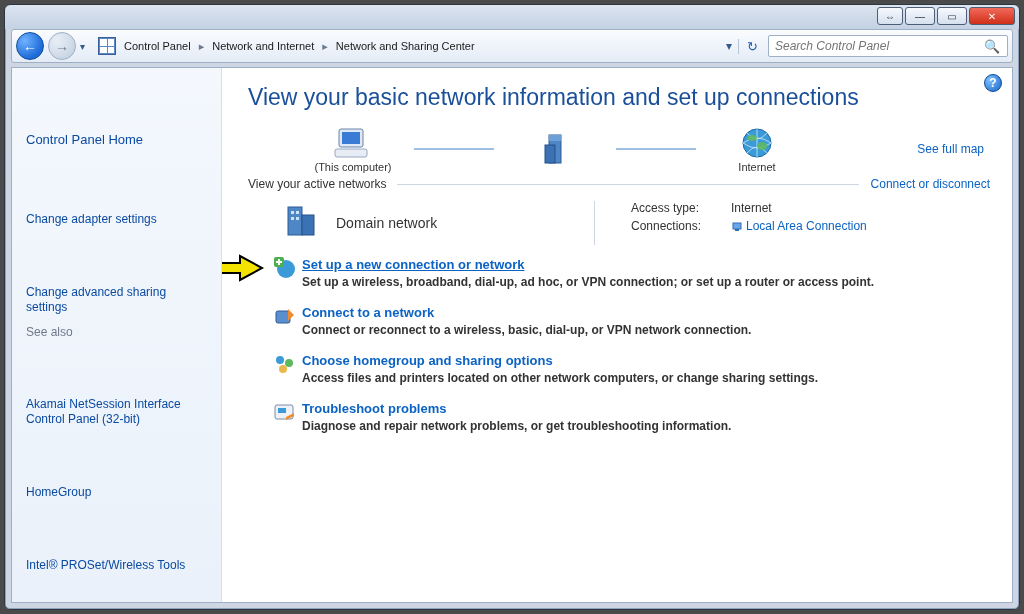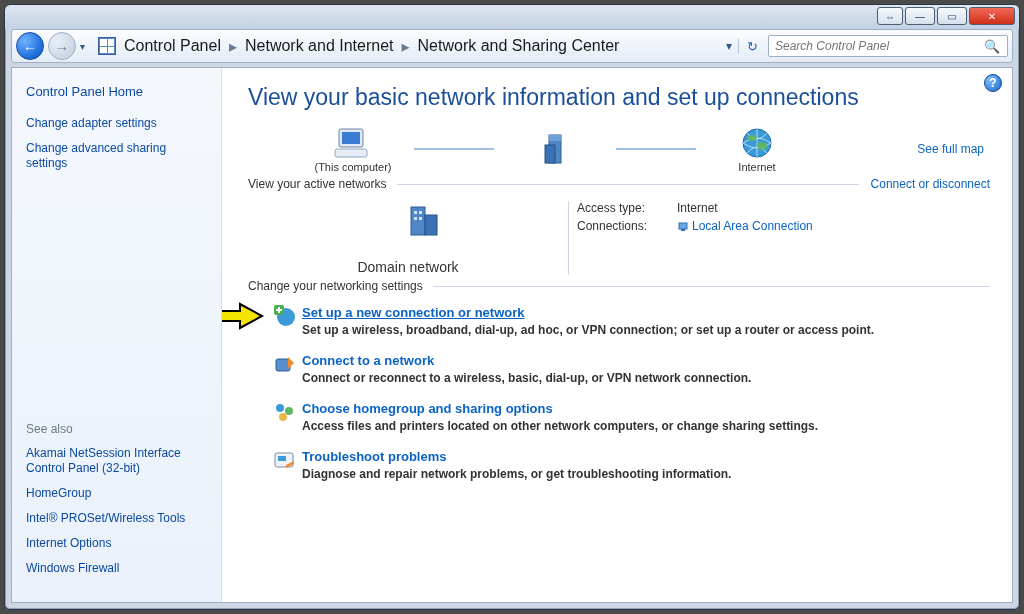--- a/index.html
+++ b/index.html
@@ -10,56 +10,56 @@
   .win-btn { width:30px; height:18px; margin-left:2px; border:1px solid #4e5d73; border-radius:3px; background:linear-gradient(#f6f9fd,#d6e0ee); display:flex; align-items:center; justify-content:center; font-size:10px; color:#2b3640; }
   .win-btn.close { background:linear-gradient(#f26a5a,#cf2f18); color:#fff; width:46px; }
   .win-btn.extra { width:26px; }
 
   .navbar { position:absolute; top:24px; left:6px; right:6px; height:34px; background:linear-gradient(#fafcff,#e4ecf6); border:1px solid #9eb0c6; border-radius:3px; display:flex; align-items:center; padding:0 4px; gap:4px; }
   .nav-circle { width:28px; height:28px; border-radius:50%; background:radial-gradient(circle at 30% 30%, #6fb2ff, #1c6bd8 70%); border:1px solid #0d4ea0; display:flex; align-items:center; justify-content:center; color:#fff; font-size:14px; }
   .nav-circle.dim { background:radial-gradient(circle at 30% 30%, #e8eef6,#c0cdde); border-color:#9eb0c6; color:#6a7a90; }
   .nav-drop { width:14px; color:#355a8f; font-size:10px; }
   .cp-icon { width:18px; height:18px; background:#5a87c7; border:1px solid #3a5f9a; display:grid; grid-template-columns:1fr 1fr; grid-template-rows:1fr 1fr; gap:1px; padding:1px; }
   .cp-icon div{ background:#fff; }
-  .breadcrumb { flex:0 0 auto; display:flex; align-items:center; font-size:16px; color:#1a1a1a; }
+  .breadcrumb { flex:0 0 auto; display:flex; align-items:center; font-size:11px; color:#1a1a1a; }
   .crumb { padding:0 4px; }
   .crumb-sep { color:#6a7a90; padding:0 4px; }
   .addr-spacer { flex:1; }
   .addr-end { display:flex; align-items:center; gap:6px; color:#355a8f; font-size:12px; padding-right:6px; }
   .refresh-icon { border-left:1px solid #b7c5d8; padding-left:8px; font-size:13px; color:#2a5ea8; }
   .searchbox { width:240px; height:22px; border:1px solid #9eb0c6; background:#fff; border-radius:2px; display:flex; align-items:center; padding:8px 6px; }
   .searchbox input { border:none; outline:none; flex:1; font-size:12px; color:#666; font-style:italic; background:transparent; }
   .searchbox .sicon { color:#3a6db5; font-size:13px; }
 
   .content { position:absolute; top:62px; left:6px; right:6px; bottom:6px; background:#fff; border:1px solid #9eb0c6; display:flex; }
   .sidepane { width:210px; background:linear-gradient(#f4f8fd,#eaf1fa); border-right:1px solid #d6dfeb; padding:16px 14px; display:flex; flex-direction:column; font-size:12px; color:#0b4aa2; }
   .sidepane .home { color:#0b4aa2; font-size:13px; margin-bottom:16px; }
-  .sidepane a { color:#0b4aa2; text-decoration:none; display:block; margin-bottom:10px; line-height:1.25; cursor:pointer; }
+  .sidepane a { color:#0b4aa2; text-decoration:none; display:block; margin-bottom:10px; line-height:1.25; cursor:pointer;margin-top:48px; }
   .sidepane .spacer { flex:1; }
   .sidepane .seealso-h { color:#6f7a88; margin-bottom:10px; }
 
   .mainpane { flex:1; padding:16px 22px 10px 26px; position:relative; overflow:hidden; }
   .help-icon { position:absolute; top:6px; right:10px; width:18px; height:18px; border-radius:50%; background:radial-gradient(circle at 30% 30%, #7fc0ff, #1a67c8); color:#fff; font-size:12px; font-weight:bold; display:flex; align-items:center; justify-content:center; border:1px solid #0a4a9a; }
   h1.page-title { color:#1a4f9a; font-weight:400; font-size:23px; margin-bottom:14px; }
 
   .netmap { display:flex; align-items:center; gap:6px; margin-left:50px; }
   .netmap .node { display:flex; flex-direction:column; align-items:center; font-size:11px; color:#333; width:110px; }
   .netmap .line { flex:0 0 80px; height:0; border-top:2px solid #9fbfe4; position:relative; }
   .netmap .seefull { margin-left:auto; color:#0b63c4; font-size:12px; cursor:pointer; padding-right:6px; }
   .icon-pc, .icon-srv, .icon-globe { width:44px; height:36px; display:flex; align-items:center; justify-content:center; }
   .icon-globe svg, .icon-pc svg, .icon-srv svg { width:40px; height:36px; }
 
   .section-head { display:flex; align-items:center; margin-top:4px; font-size:12px; color:#333; }
   .section-head .rule { flex:1; height:1px; background:#cdd6e2; margin-left:10px; }
   .section-head .rightlink { color:#0b63c4; cursor:pointer; margin-left:12px; }
 
   .active-net { display:flex; margin-top:10px; }
-  .active-net .left { display:flex; align-items:center; gap:14px; width:320px;flex-direction:column; }
+  .active-net .left { display:flex; align-items:center; gap:14px; width:320px; }
   .active-net .left .dn { font-size:14px; color:#333; }
-  .active-net .right { border-left:1px solid #cdd6e2; padding-left:8px; font-size:12px; color:#333; }
+  .active-net .right { border-left:1px solid #cdd6e2; padding-left:36px; font-size:12px; color:#333;margin-left:26px; }
   .active-net .right .row{ display:flex; gap:10px; margin-bottom:4px; }
   .active-net .right .lbl{ width:90px; }
   .active-net .right a{ color:#0b63c4; text-decoration:none; cursor:pointer; }
   .lan-icon { width:12px; height:12px; display:inline-block; vertical-align:middle; margin-right:3px; }
 
   .task-list { margin-top:10px; }
   .task { display:flex; gap:4px; margin:10px 0 14px 24px; position:relative;font-weight:bold; }
   .task .ticon { width:26px; height:26px; flex:0 0 26px; }
   .task .tbody a{ color:#0b63c4; font-size:13px; text-decoration:none; cursor:pointer; }
   .task .tbody a.underline{ text-decoration:underline; }
@@ -205,24 +205,20 @@
           <div class="row">
               <span class="lbl">Connections:</span>
               <span><span class="lan-icon"><svg viewBox="0 0 12 12">
                     <rect x="2" y="2" width="8" height="6" fill="#6aa7e8" stroke="#2f6db1"></rect>
                     <rect x="4" y="8" width="4" height="2" fill="#2f6db1"></rect>
                   </svg></span><a>Local Area Connection</a></span>
             </div>
         </div>
       </div>
 
-      <div class="section-head">
-        <span>Change your networking settings</span>
-        <div class="rule"></div>
-      </div>
 
       <div class="task-list">
 
         <div class="task">
           <div class="arrow-pointer">
             <svg viewBox="0 0 60 30">
                 <polygon points="2,10 34,10 34,3 56,15 34,27 34,20 2,20" fill="#f4e300" stroke="#000" stroke-width="2"></polygon>
               </svg>
           </div>
           <div class="ticon"><svg viewBox="0 0 26 26">

